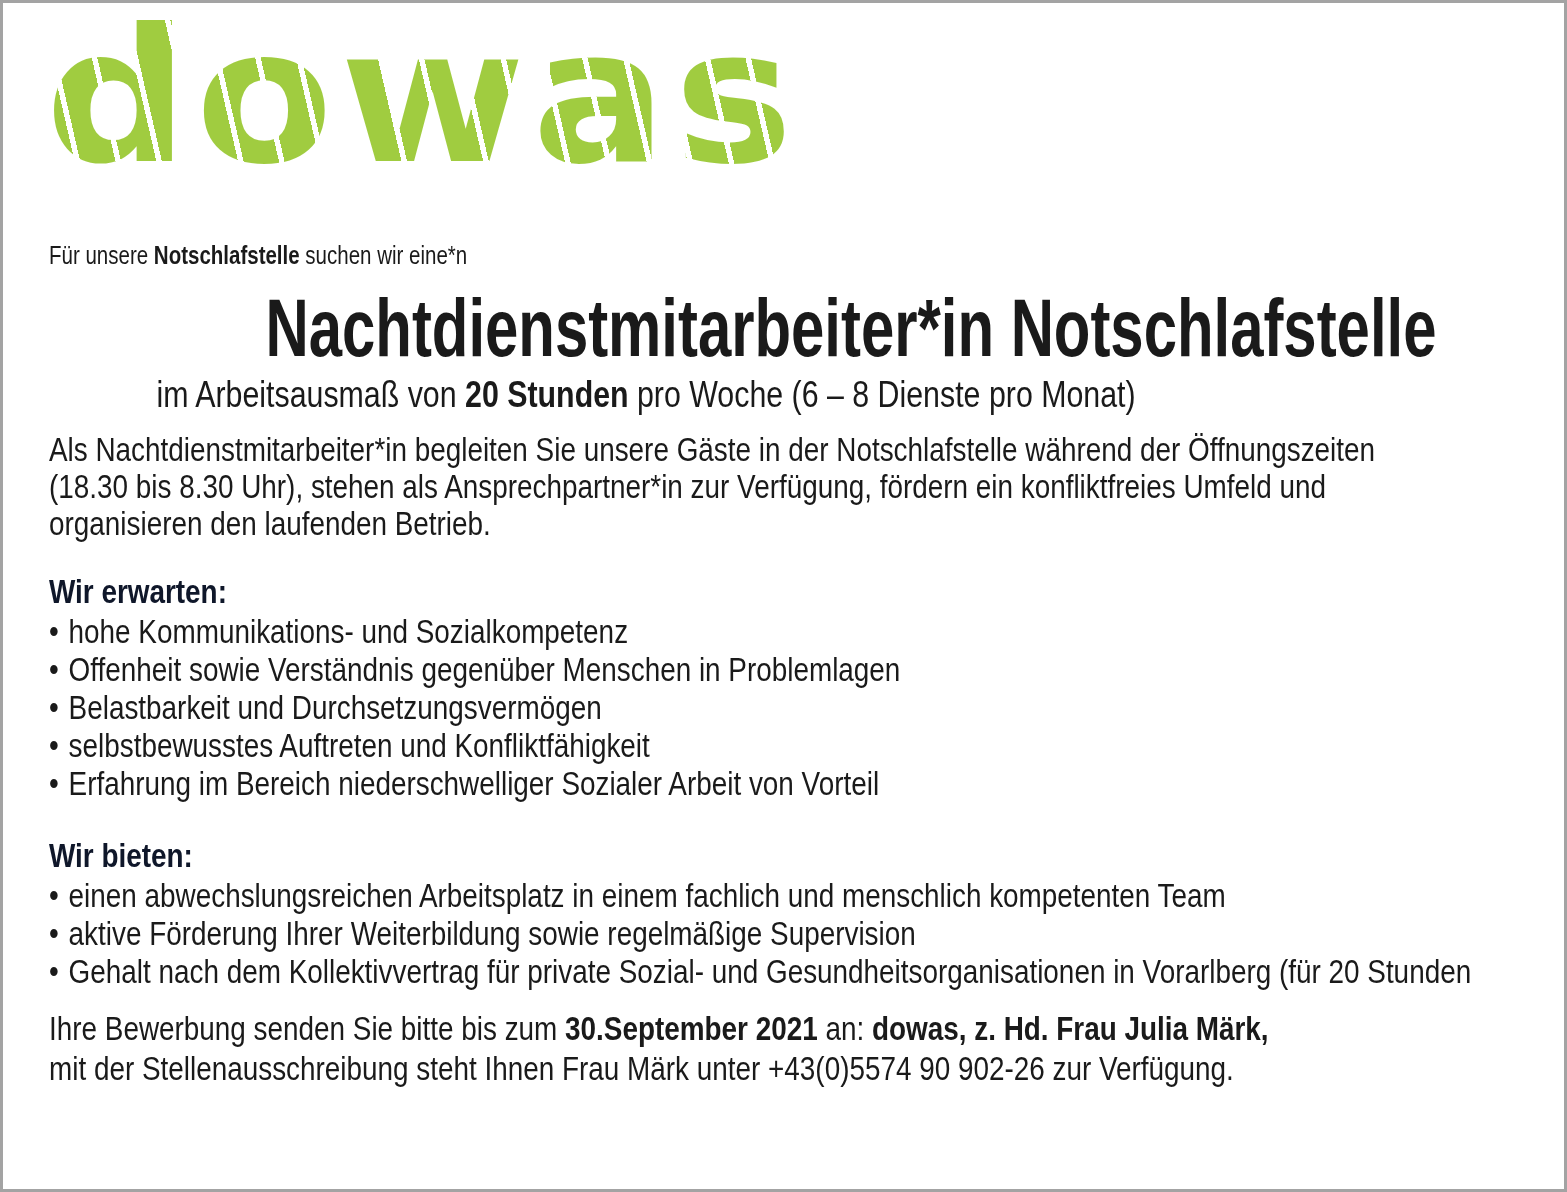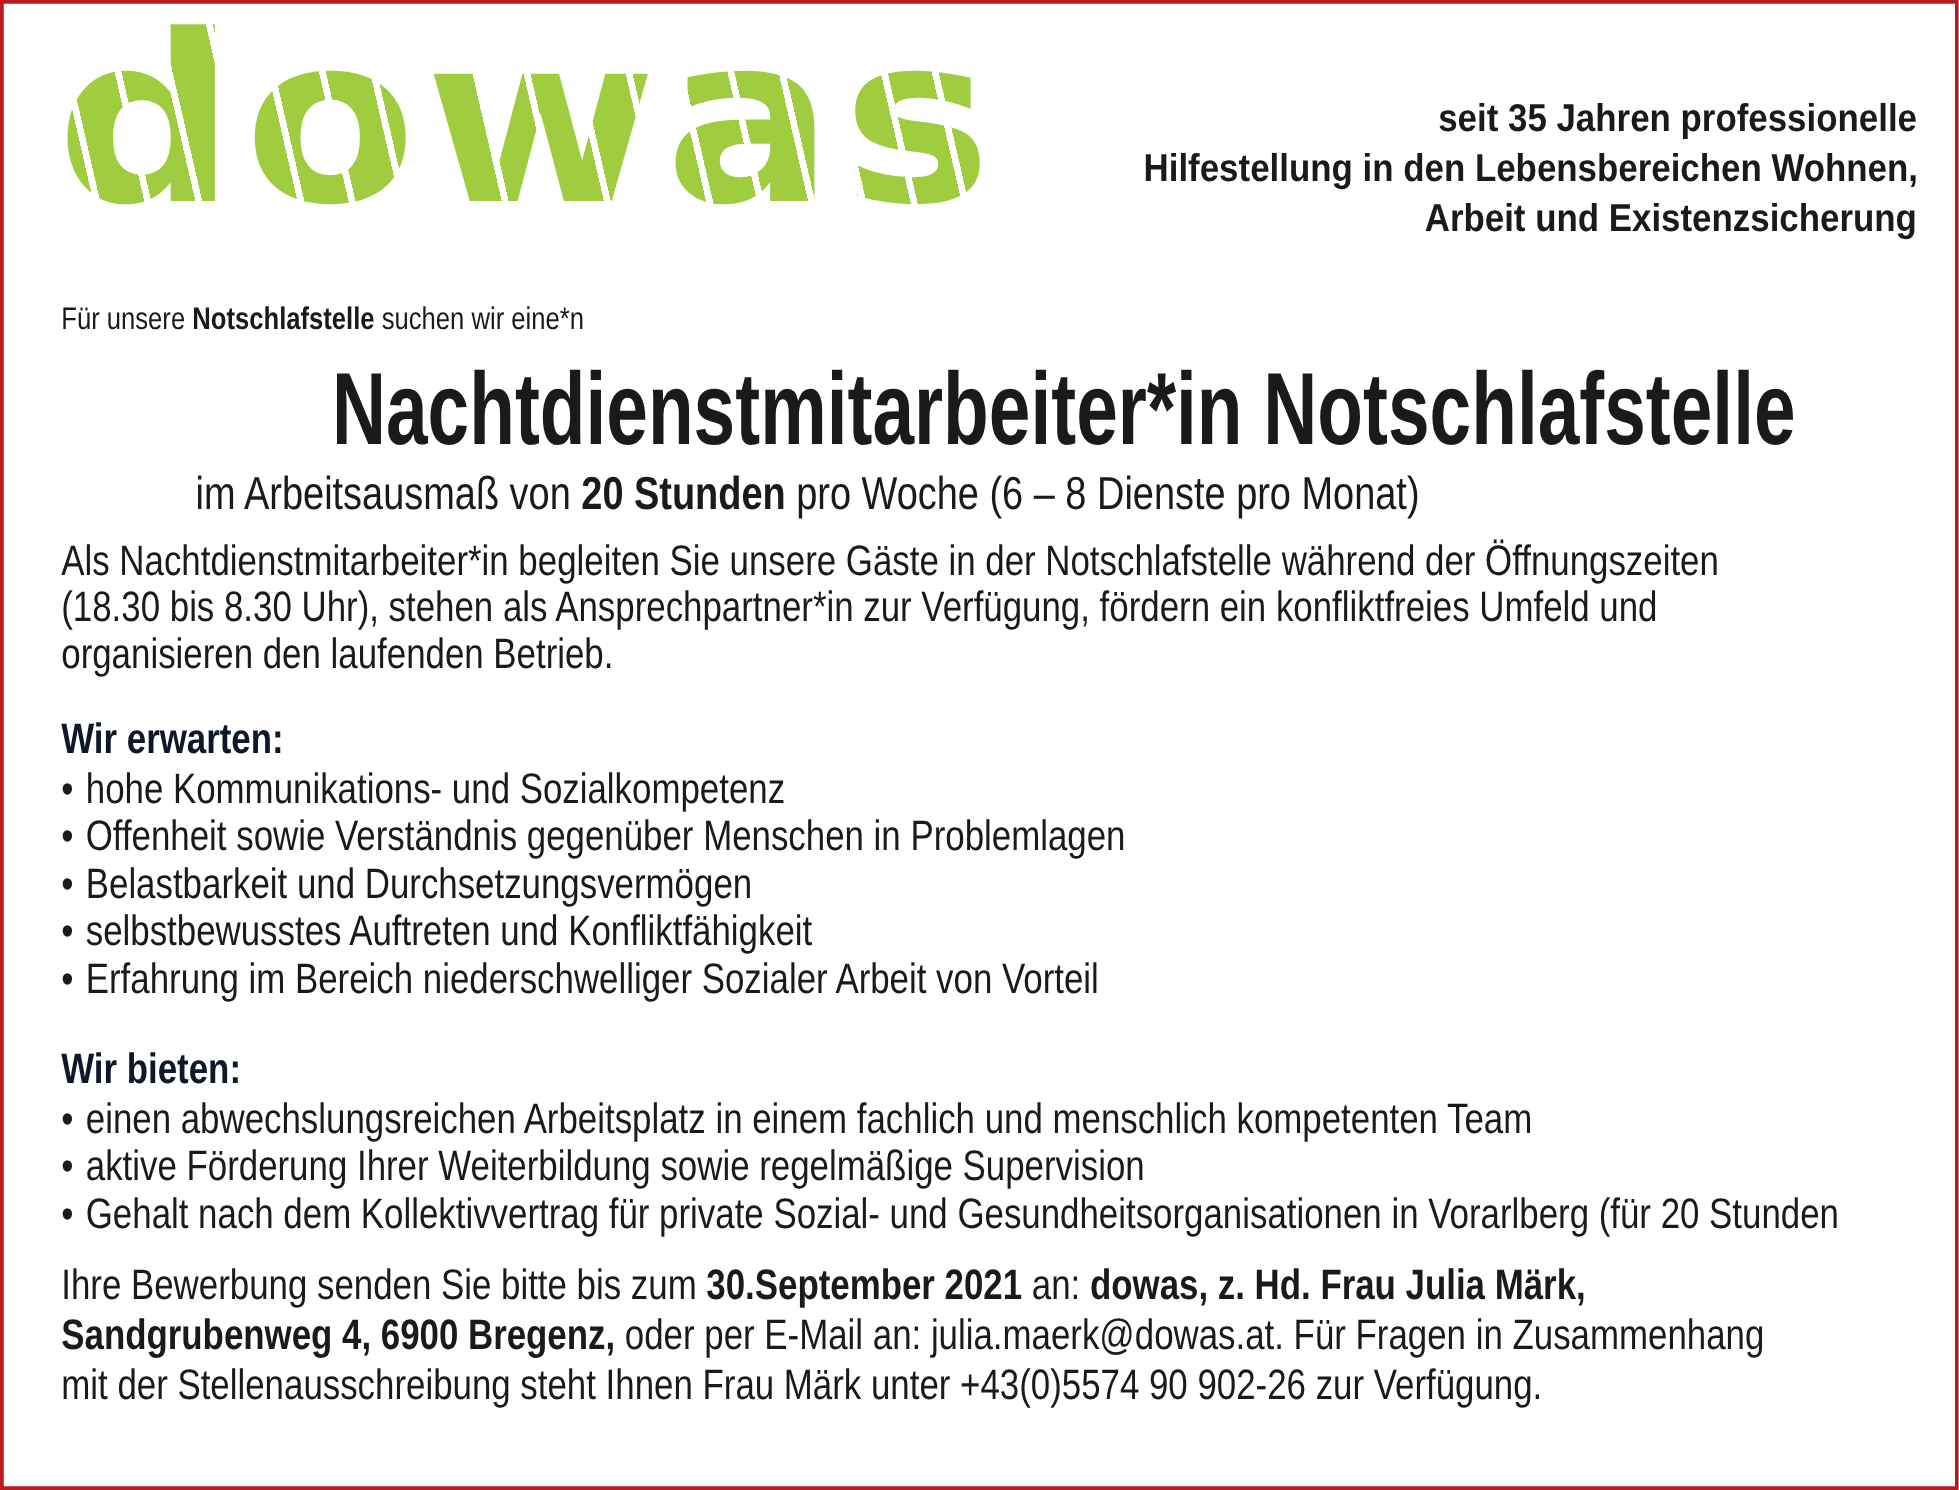--- a/index.html
+++ b/index.html
@@ -2,21 +2,21 @@
 <html><head>
 <meta charset="utf-8">
 <style>
   html, body { margin: 0; padding: 0; background: #e8e8e8; }
   .page {
     position: relative;
     width: 1567px;
     height: 1192px;
     box-sizing: border-box;
     background: #ffffff;
-    border: 3px solid #b91c1c;
+    border: 3px solid #a3a3a3;
     overflow: hidden;
     font-family: "Liberation Sans", sans-serif;
     color: #1a1a1a;
   }
 
   
   .header { position: relative; height: 212px; }
 
   .logo-wrap { position: absolute; left: 42px; top: 6px; }
   .logo-text {
@@ -111,25 +111,20 @@
 </style>
 </head>
 <body>
 
 <div class="page">
 
   <div class="header">
     <div class="logo-wrap">
       <span class="logo-text">dowas</span>
     </div>
-    <div class="tagline">
-      <span class="cond-r">seit 35 Jahren professionelle</span><br>
-      <span class="cond-r">Hilfestellung in den Lebensbereichen Wohnen,</span><br>
-      <span class="cond-r">Arbeit und Existenzsicherung</span>
-    </div>
   </div>
 
   <div class="content">
 
     <div class="intro">
       <span class="cond">
         <span>Für unsere </span><span class="b">Notschlafstelle</span><span> suchen wir eine*n</span>
       </span>
     </div>
 
@@ -187,23 +182,18 @@
       </span>
     </div>
 
     <div class="closing">
       <span class="desc-line">
         <span class="cond">
           <span>Ihre Bewerbung senden Sie bitte bis zum </span><span class="b">30.September 2021</span><span> an: </span><span class="b">dowas, z. Hd. Frau Julia Märk,</span>
         </span>
       </span>
       <span class="desc-line">
-        <span class="cond">
-          <span class="b">Sandgrubenweg 4, 6900 Bregenz,</span><span> oder per E-Mail an: julia.maerk@dowas.at. Für Fragen in Zusammenhang</span>
-        </span>
-      </span>
-      <span class="desc-line">
         <span class="cond">mit der Stellenausschreibung steht Ihnen Frau Märk unter +43(0)5574 90 902-26 zur Verfügung.</span>
       </span>
     </div>
 
   </div>
 </div>
 
 </body></html>

